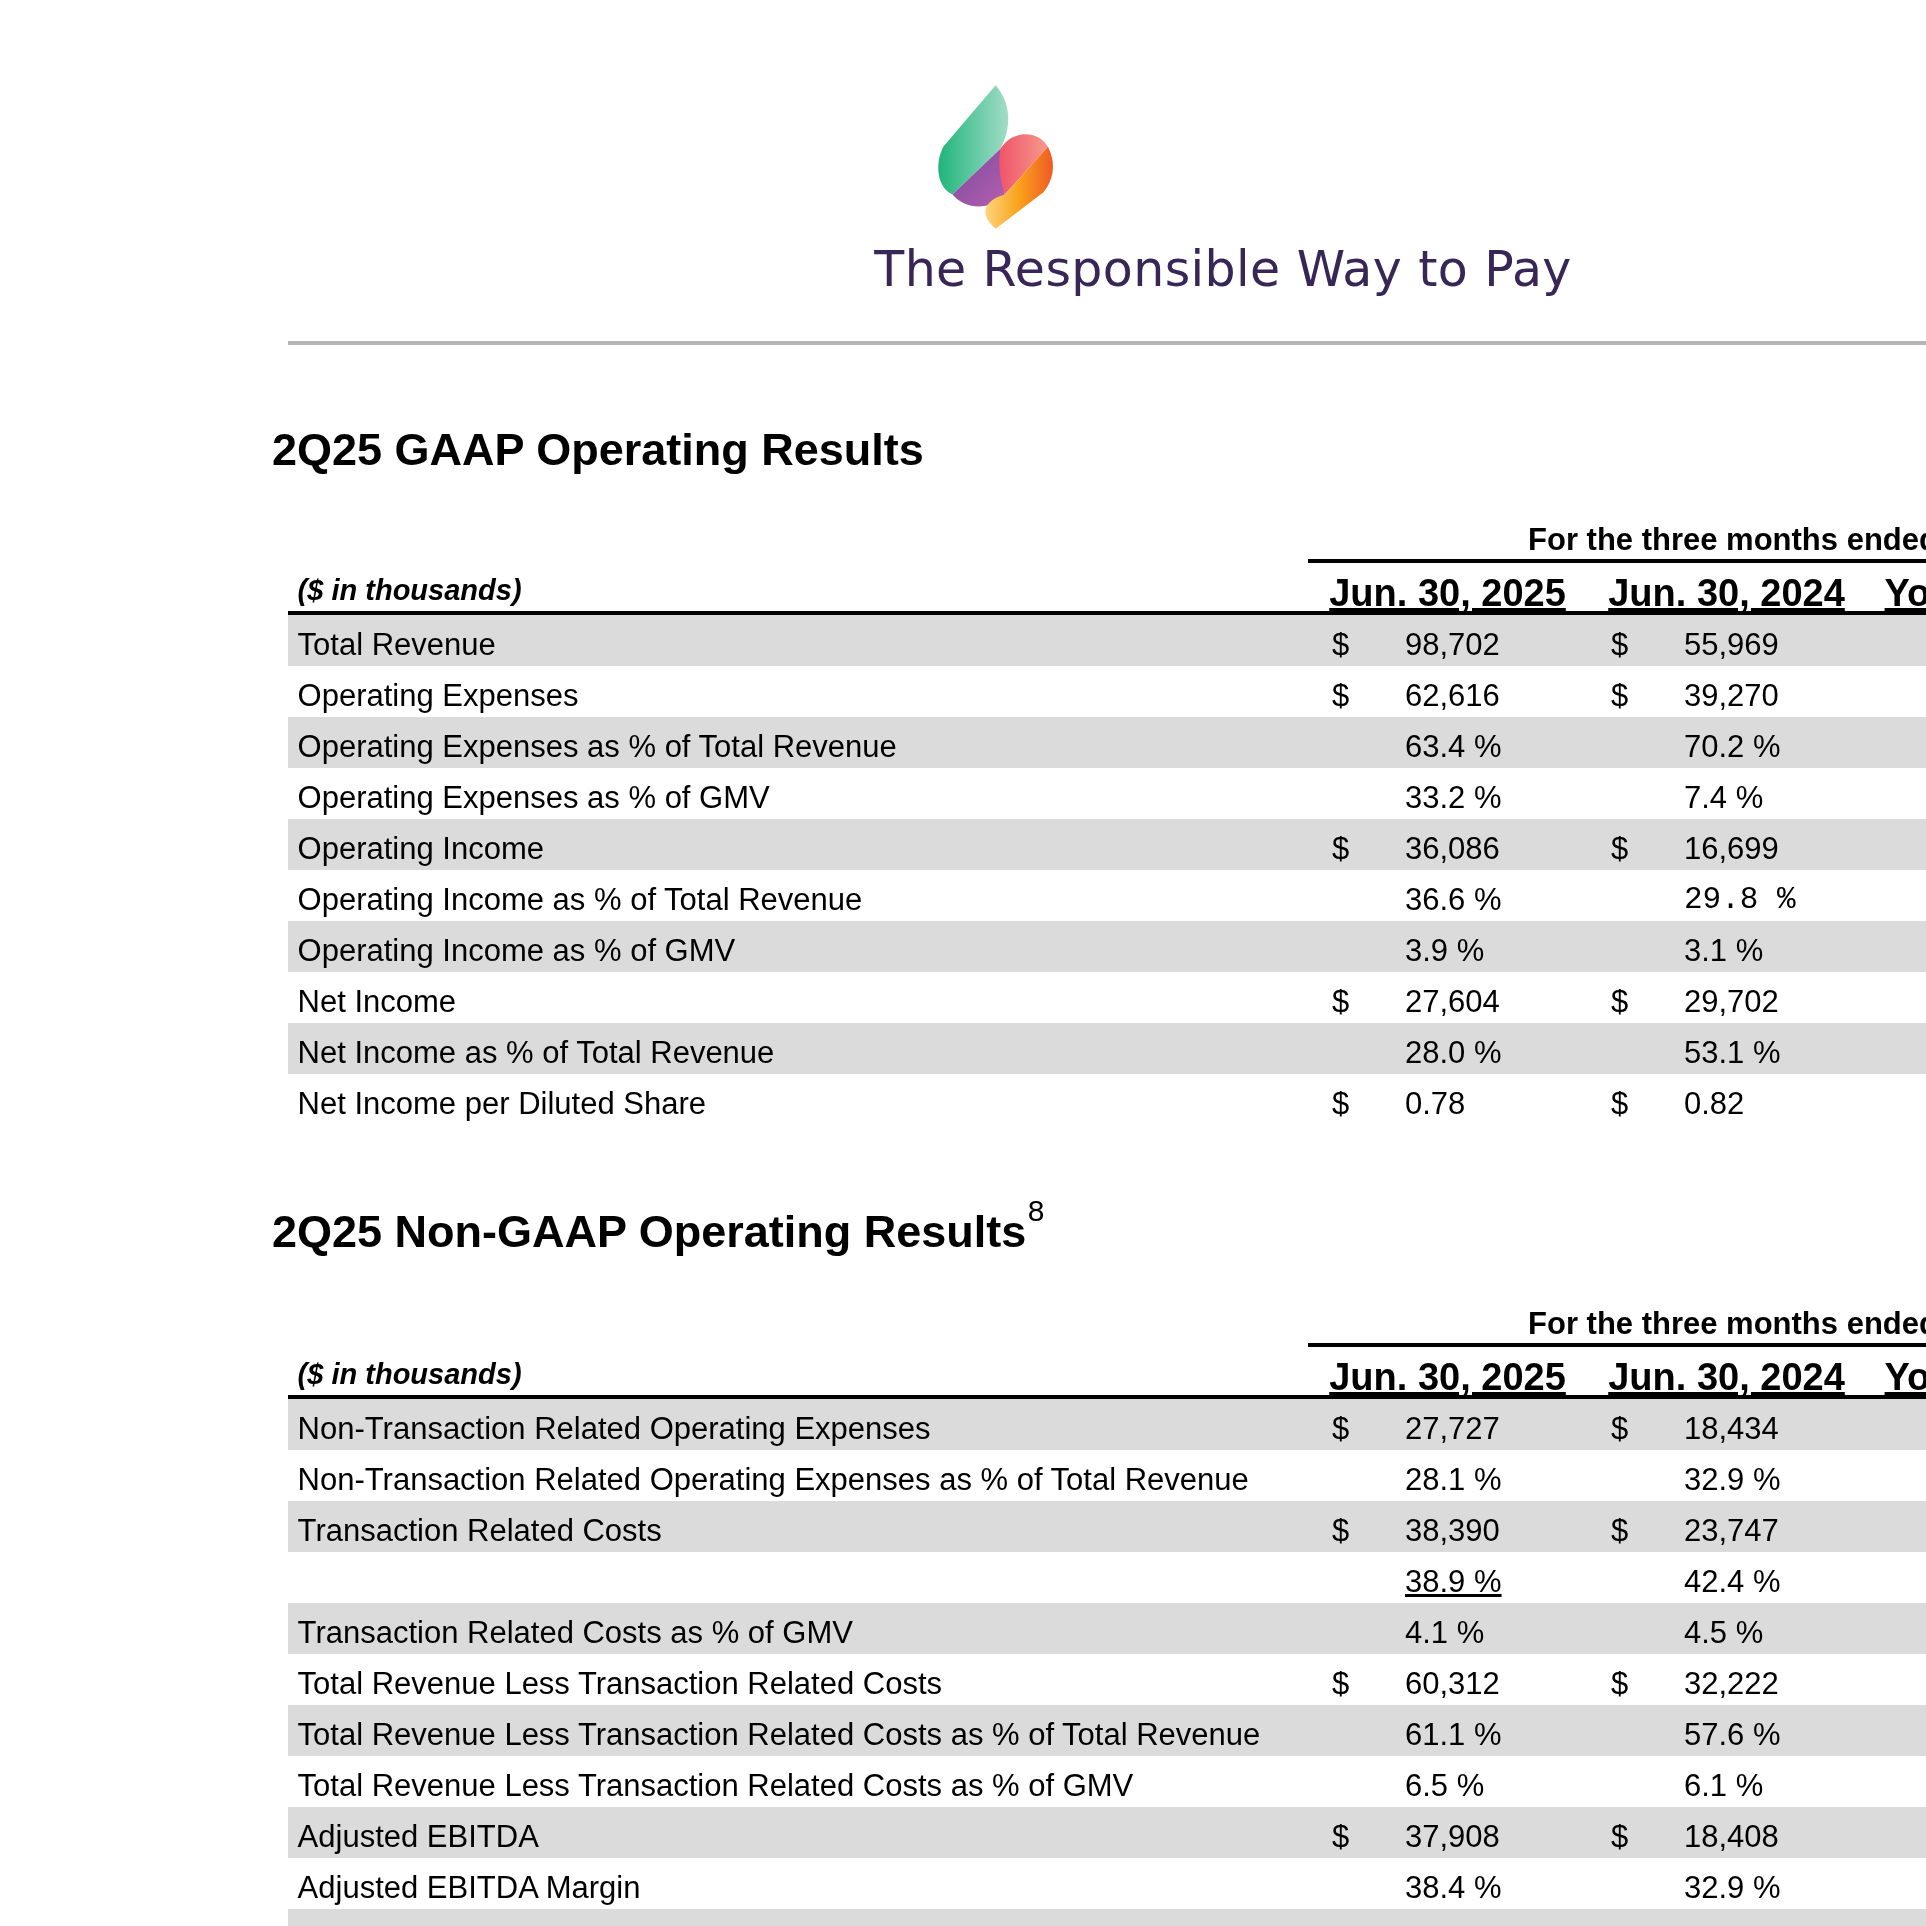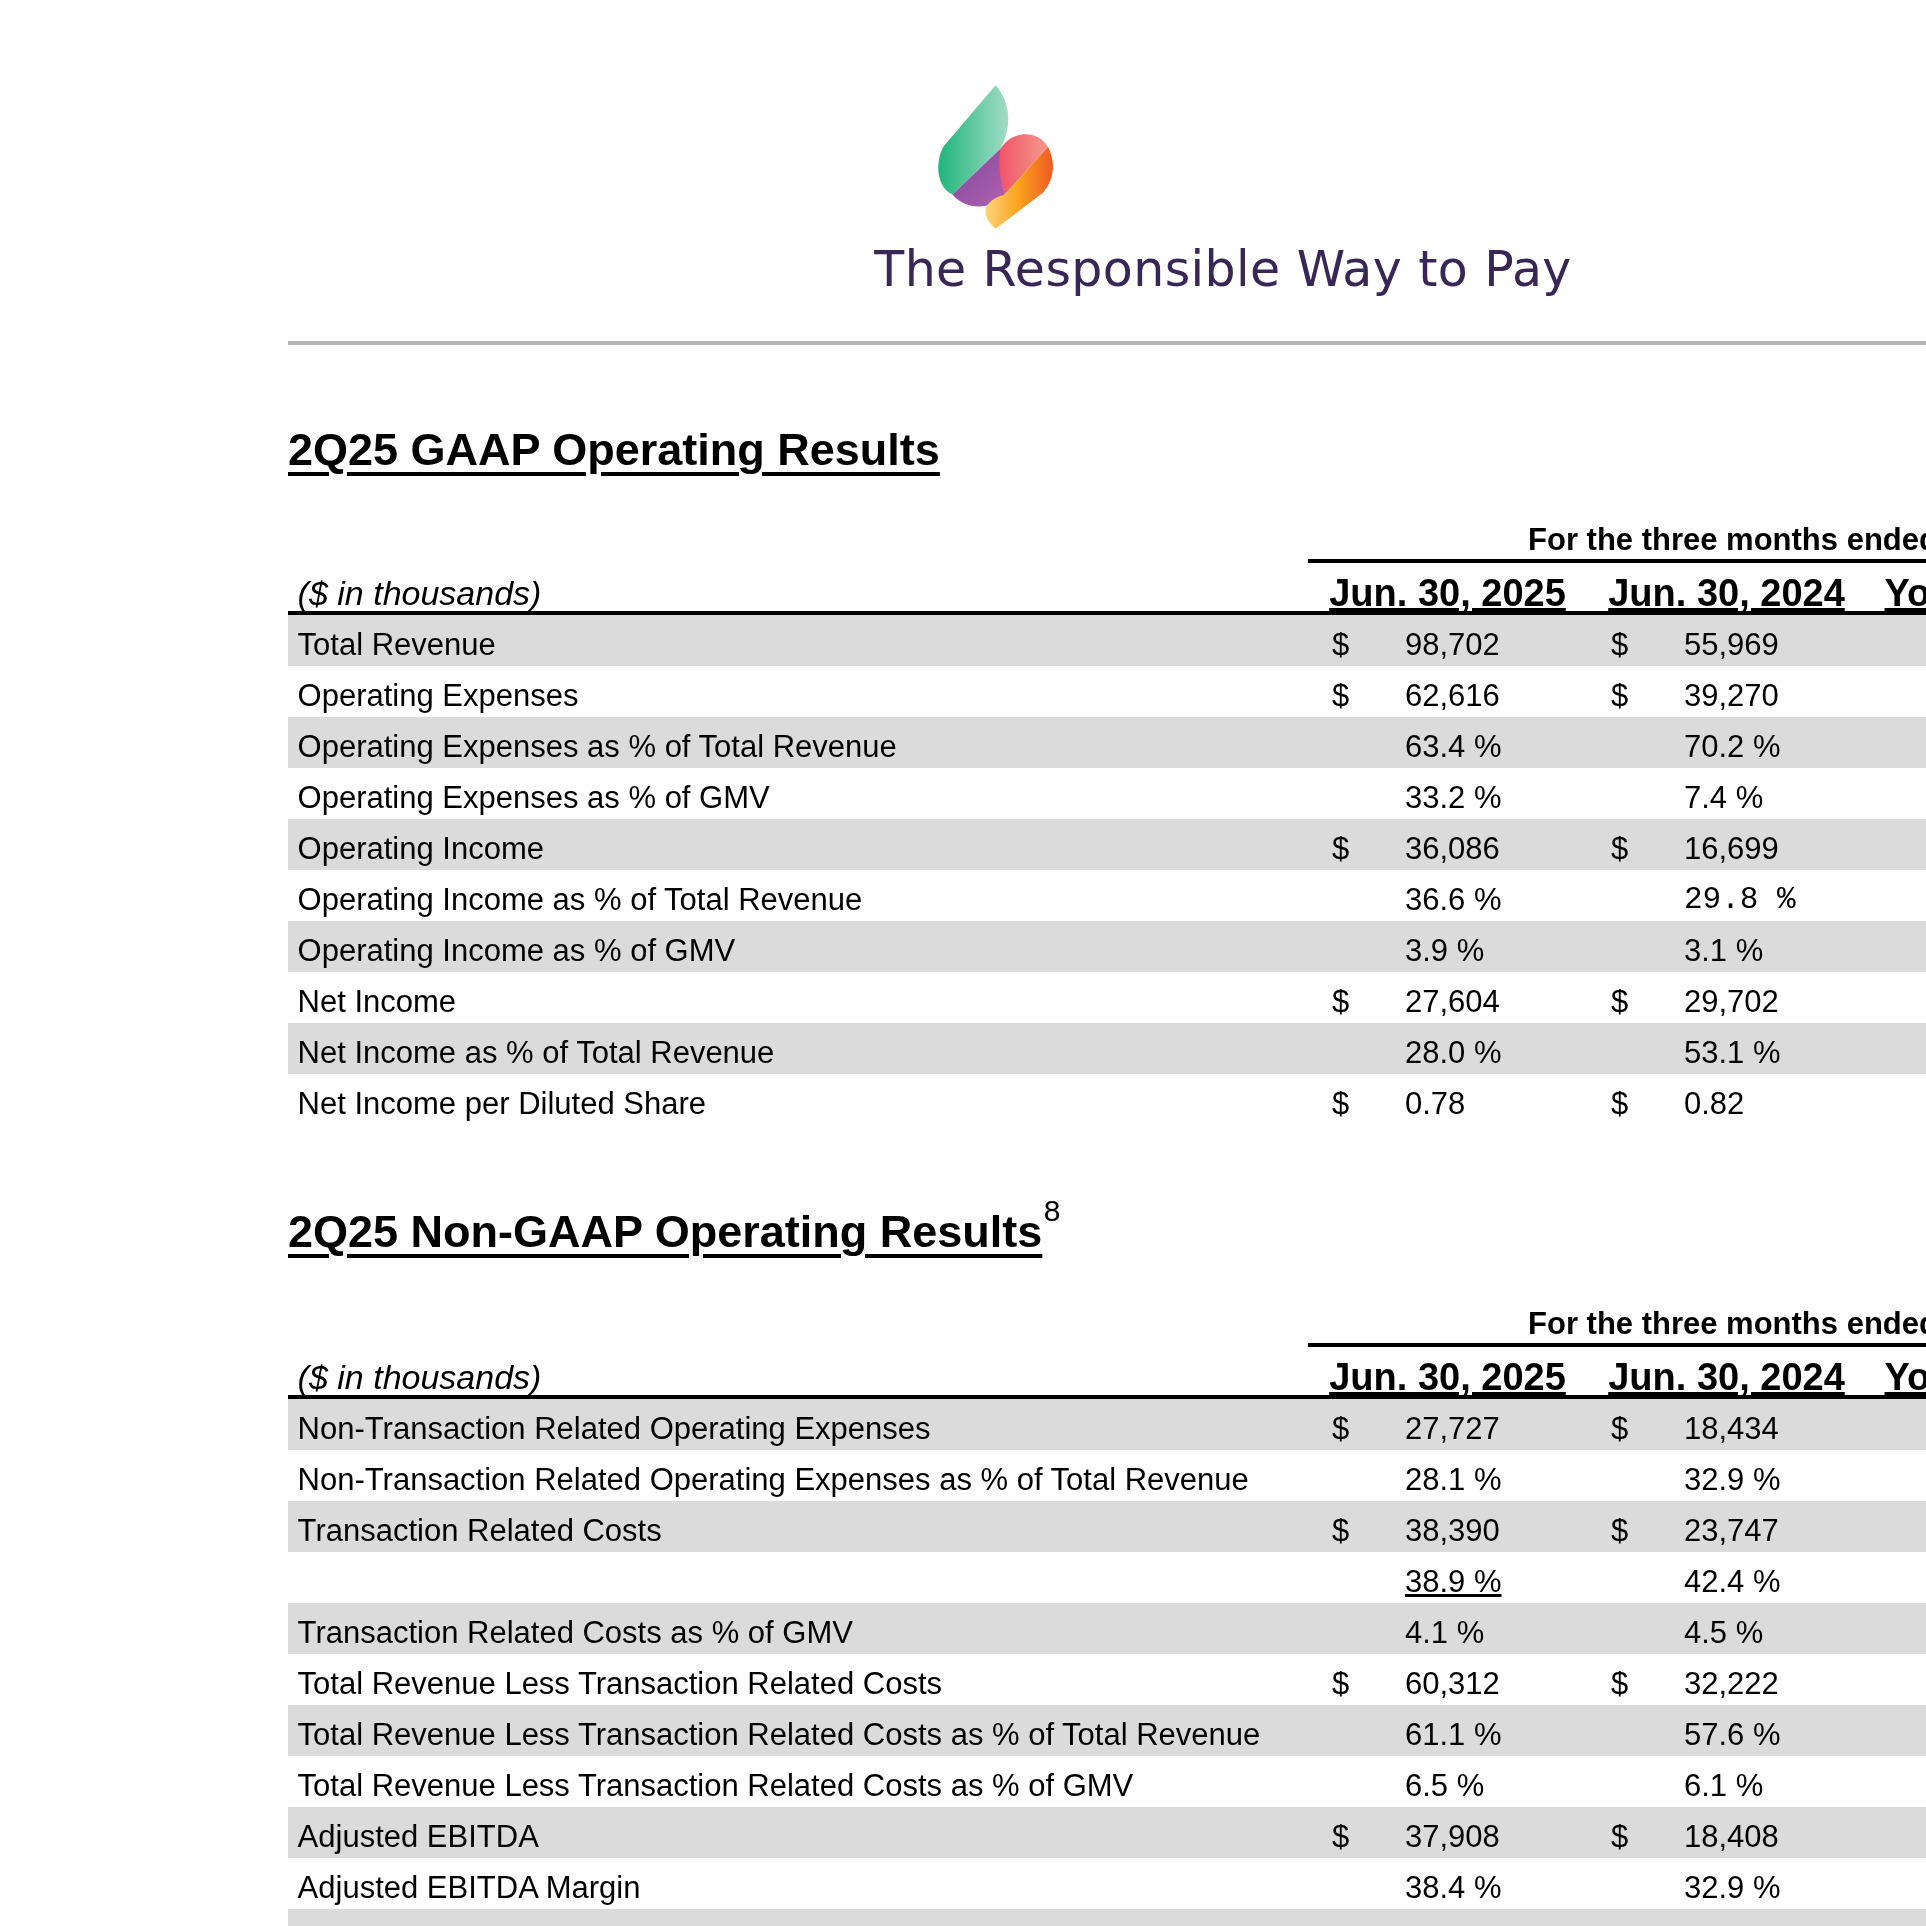--- a/index.html
+++ b/index.html
@@ -4,27 +4,27 @@
 <style>
   html, body { margin: 0; padding: 0; background: #ffffff; }
   body { width: 2446px; height: 2767px; position: relative; overflow: hidden; font-family: "Liberation Sans", "DejaVu Sans", sans-serif; color: #000; }
 
   .logo-wrap { position: absolute; left: 925px; top: 79px; width: 601px; height: 154px; }
   .logo-mark { position: absolute; left: 5.8px; top: 3.9px; width: 127px; height: 148px; }
   .logo-word { position: absolute; left: 156px; top: -15.4px; font-family: "DejaVu Sans", sans-serif; font-weight: bold; font-size: 137px; letter-spacing: 3.1px; color: #382656; line-height: 1; }
   .tagline { position: absolute; left: 0; width: 2446px; top: 241px; text-align: center; font-family: "DejaVu Sans", sans-serif; font-size: 49px; color: #382656; letter-spacing: 0.4px; }
   .header-rule { position: absolute; left: 288px; top: 341px; width: 1870px; height: 4.2px; background: #b5b5b5; }
 
-  .section-title { position: absolute; left: 288px; font-weight: bold; font-size: 45px; text-decoration: underline; text-decoration-thickness: 3.5px; text-underline-offset: 7px; white-space: nowrap; text-align: center; }
+  .section-title { position: absolute; left: 272px; font-weight: bold; font-size: 45px; text-decoration-thickness: 3.5px; text-underline-offset: 7px; white-space: nowrap; text-align: center; }
   .section-title sup { font-size: 30px; font-weight: normal; text-decoration: none; display: inline-block; vertical-align: top; margin-top: -11.6px; margin-left: 1.5px; }
 
   .table { position: absolute; left: 288px; width: 1870px; }
   .period-head { position: absolute; left: 1020px; width: 850px; text-align: center; font-weight: bold; font-size: 31px; }
   .period-rule { position: absolute; left: 1020px; width: 850px; height: 3.9px; background: #000; }
-  .units { position: absolute; left: 9.6px; font-style: italic; font-size: 34px; }
+  .units { position: absolute; left: 9.6px; font-style: italic; font-size: 29px; font-weight: bold; }
   .col-head { position: absolute; font-weight: bold; font-size: 38px; text-align: center; white-space: nowrap; text-decoration: underline; }
   .head-rule { position: absolute; left: 0; width: 1870px; height: 4.6px; background: #000; }
 
   .rows { position: absolute; left: 0; width: 1870px; }
   .row { position: relative; height: 51px; width: 1870px; }
   .row.shaded { background: #dbdbdb; }
   .row .label { position: absolute; left: 9.6px; top: 12.3px; font-size: 31px; white-space: nowrap; }
   .row .dollar { position: absolute; top: 11.6px; font-size: 31px; }
   .row .num { position: absolute; top: 11.6px; font-size: 31px; text-align: left; white-space: nowrap; }
   .d1 { left: 1044px; }

